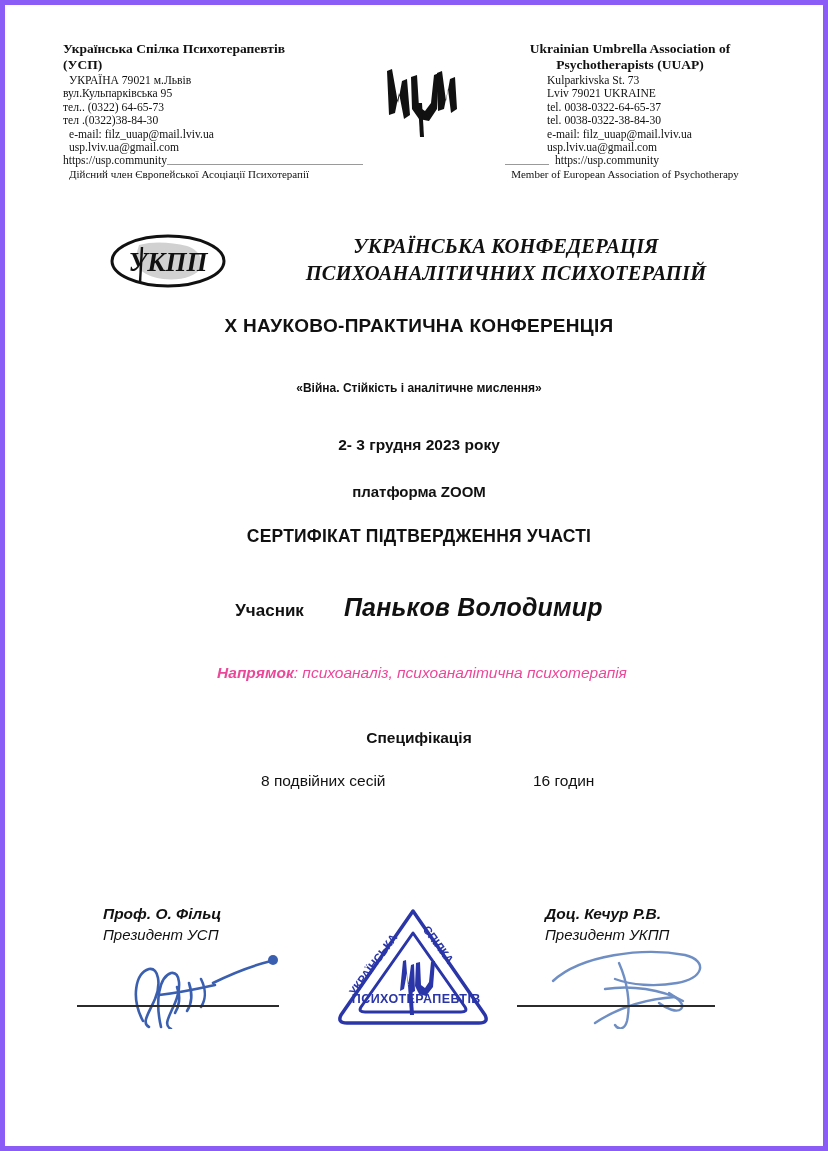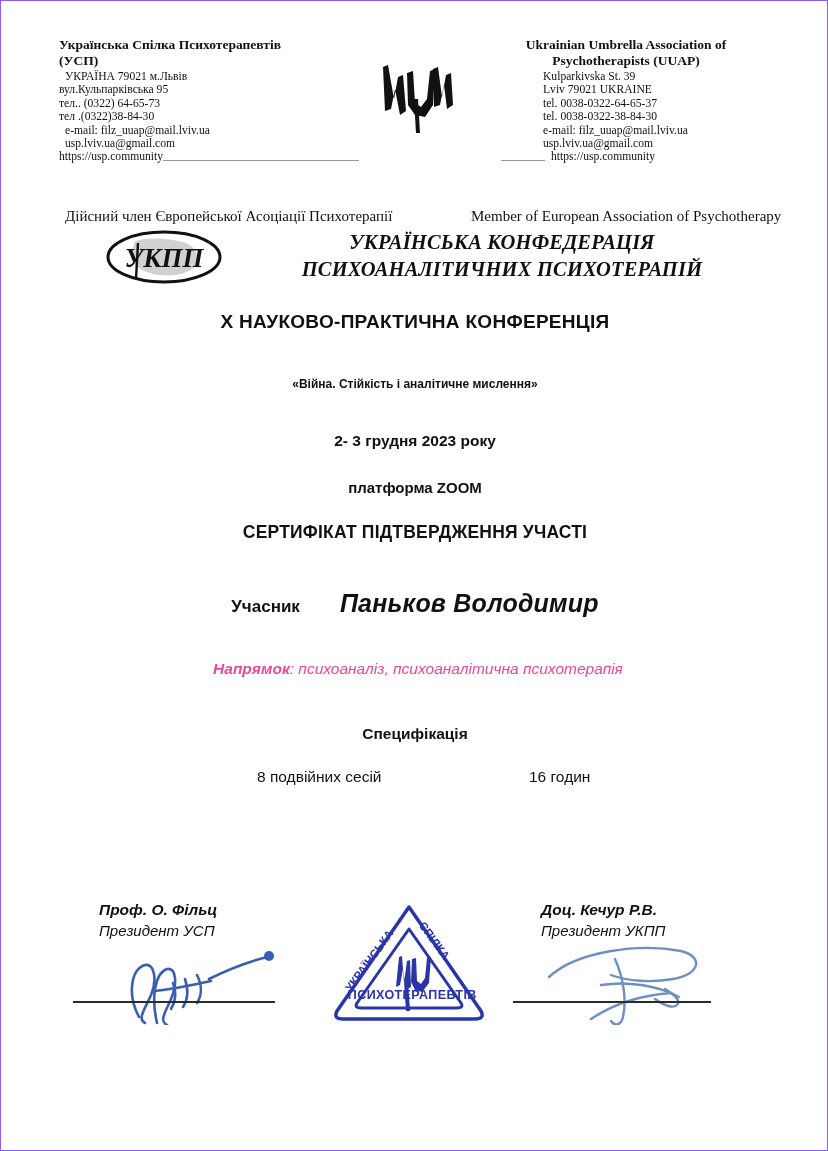--- a/index.html
+++ b/index.html
@@ -12,21 +12,21 @@
     height: 1151px;
     font-family: "Liberation Sans", sans-serif;
     overflow: hidden;
   }
   .page {
     position: relative;
     width: 828px;
     height: 1151px;
     background: #ffffff;
     box-sizing: border-box;
-    border: 1px solid #8b5cf6;
+    border: 5px solid #8b5cf6;
     overflow: hidden;
   }
 
   
   .letterhead {
     position: absolute;
     top: 36px;
     left: 0;
     width: 828px;
     height: 160px;
@@ -67,25 +67,24 @@
     height: 1px;
     background: #9a9a9a;
     margin-bottom: 3px;
   }
   .lh-right .lh-rule-row { padding-left: 20px; }
   .lh-right .lh-rule-row .rule {
     flex: 0 0 44px;
     margin-right: 6px;
   }
   .lh-footnote {
-    font-size: 15px;
+    font-size: 11px;
     line-height: 13.4px;
     white-space: nowrap;
     padding-left: 6px;
-    margin-top: 46px;
   }
   .lh-right .lh-footnote {
     padding-left: 0;
     text-align: center;
     margin-left: -10px;
   }
 
   .usp-mark {
     position: absolute;
     left: 372px;
@@ -293,21 +292,21 @@
         <path d="M60 10 L65 8 L69 38 L73 16 L78 14 L80 46 L74 50 L71 26 L67 46 L61 48 Z"></path>
         <path d="M41 40 L45 40 L47 74 L43 74 Z"></path>
       </g>
     </svg>
 
     <div class="lh-col lh-right">
       <div class="lh-title">
         <div>Ukrainian Umbrella Association of</div>
         <div>Psychotherapists (UUAP)</div>
       </div>
-      <div class="lh-line">Kulparkivska St. 39</div>
+      <div class="lh-line">Kulparkivska St. 73</div>
       <div class="lh-line">Lviv 79021 UKRAINE</div>
       <div class="lh-line">tel. 0038-0322-64-65-37</div>
       <div class="lh-line">tel. 0038-0322-38-84-30</div>
       <div class="lh-line">e-mail: filz_uuap@mail.lviv.ua</div>
       <div class="lh-line">usp.lviv.ua@gmail.com</div>
       <div class="lh-rule-row">
         <span class="rule"></span>
         <span>https://usp.community</span>
       </div>
       <div class="lh-footnote">Member of European Association of Psychotherapy</div>

